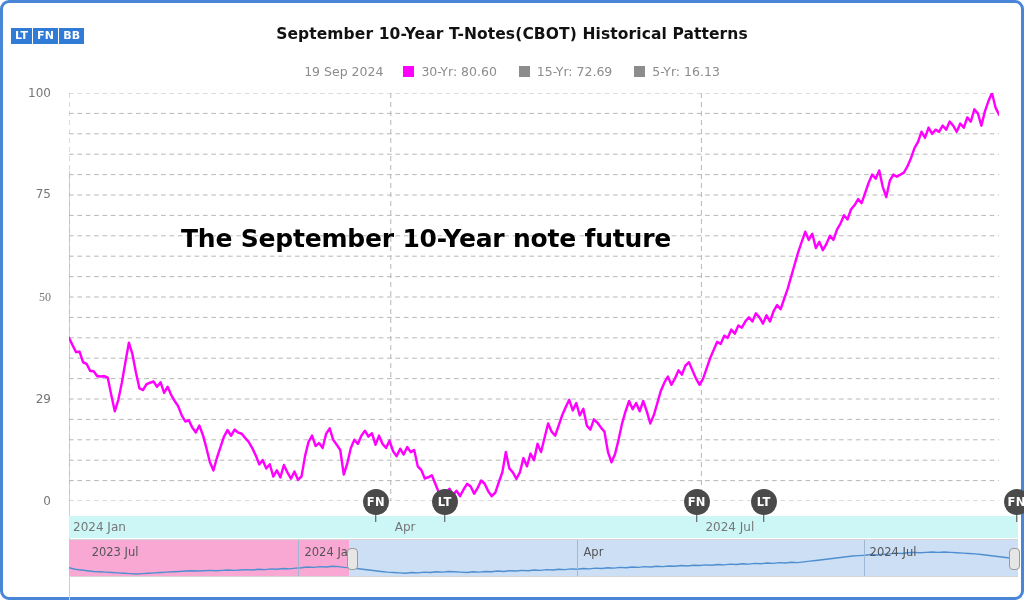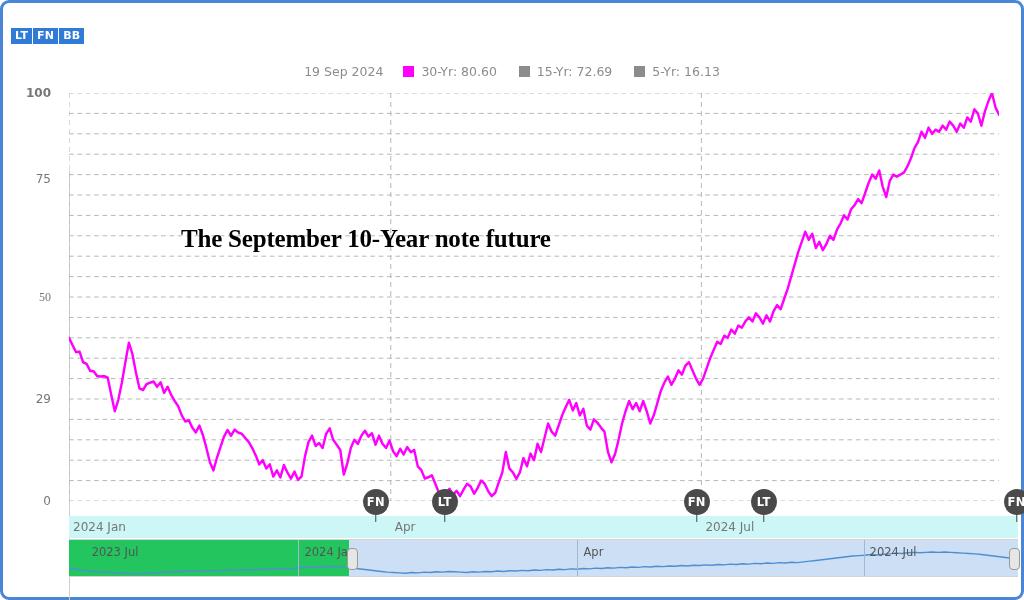--- a/index.html
+++ b/index.html
@@ -41,21 +41,20 @@
     font-size:12px;color:#767676;text-align:right;white-space:nowrap;
   }
   #plot{
     position:absolute;left:66px;top:10px;right:22px;height:408px;
   }
   #grid-svg,#series-svg{position:absolute;left:0;top:0;width:100%;height:100%;}
   #annotation{
     position:absolute;left:178px;top:138px;width:560px;
     font-size:25px;font-weight:bold;color:#000;line-height:1.42;
     letter-spacing:-.2px;
-    font-family:Liberation Serif, serif;
   }
   
   .pin{position:absolute;transform:translateX(-50%);}
   .pin .stem{position:absolute;left:50%;top:13px;width:1.5px;height:20px;
     background:#4a4a4a;transform:translateX(-50%);}
   .pin .bubble{
     position:relative;width:26px;height:26px;border-radius:50%;
     background:#4a4a4a;color:#fff;font-size:11.5px;font-weight:bold;
     display:flex;align-items:center;justify-content:center;
     letter-spacing:.3px;z-index:2;
@@ -66,21 +65,21 @@
     background:#cdf7f7;
   }
   .xlab{
     position:absolute;top:517px;font-size:12px;color:#767676;white-space:nowrap;
   }
   #axis-line-v{position:absolute;left:66px;top:88px;width:1px;height:430px;background:#cfcfcf;}
   #axis-line-h{position:absolute;left:66px;top:518px;right:3px;height:1px;background:#cfcfcf;}
   
   #navigator{
     position:absolute;left:66px;top:536px;right:3px;height:36px;
-    background:#22c55e;border-top:1px solid #d4d4d4;border-bottom:1px solid #d4d4d4;
+    background:#f9a8d4;border-top:1px solid #d4d4d4;border-bottom:1px solid #d4d4d4;
     overflow:hidden;
   }
   #nav-mask{position:absolute;left:29.5%;top:0;right:0;height:100%;background:#ccdff4;}
   #nav-svg{position:absolute;left:0;top:0;width:100%;height:100%;}
   .nav-xlab{position:absolute;top:5px;font-size:11.5px;color:#555;white-space:nowrap;}
   .nav-div{position:absolute;top:0;width:1px;height:100%;background:#9fb8d4;}
   .nav-handle{
     position:absolute;top:9px;width:9px;height:20px;border-radius:4px;
     background:#e6e6e6;border:1px solid #9a9a9a;
   }
@@ -93,20 +92,21 @@
 <body>
 
 <div id="app">
 
   <div id="badges">
     <span class="badge">LT</span>
     <span class="badge">FN</span>
     <span class="badge">BB</span>
   </div>
 
+  <div id="chart-title">September 10-Year T-Notes(CBOT) Historical Patterns</div>
 
   <div id="legend">
     <span class="legend-date">19 Sep 2024</span>
     <span class="legend-item">
       <span class="swatch" style="background:#ff00ff"></span>
       <span>30-Yr: 80.60</span>
     </span>
     <span class="legend-item">
       <span class="swatch" style="background:#8c8c8c"></span>
       <span>15-Yr: 72.69</span>
@@ -115,22 +115,22 @@
       <span class="swatch" style="background:#8c8c8c"></span>
       <span>5-Yr: 16.13</span>
     </span>
   </div>
 
   <div id="plot-wrap">
     <div id="y-axis-labels">
         <div class="ylab" style="top: 418px;">0</div>
         <div class="ylab" style="top: 316px;">29</div>
         <div class="ylab" style="top: 214px; font-family: Liberation Serif, serif;">50</div>
-        <div class="ylab" style="top: 96px;">75</div>
-        <div class="ylab" style="top: 10px; font-weight: bold;">100</div>
+        <div class="ylab" style="top: 111px;">75</div>
+        <div class="ylab" style="top: 10px;">100</div>
       </div>
     <div id="axis-line-v"></div>
     <div id="plot">
       <svg id="grid-svg" preserveAspectRatio="none" viewBox="0 0 1000 408">
           <line x1="0" y1="408.0" x2="1000" y2="408.0" stroke="#b4b4b4" stroke-width="1" stroke-dasharray="5,4"></line>
           <line x1="0" y1="387.6" x2="1000" y2="387.6" stroke="#b4b4b4" stroke-width="1" stroke-dasharray="5,4"></line>
           <line x1="0" y1="367.2" x2="1000" y2="367.2" stroke="#b4b4b4" stroke-width="1" stroke-dasharray="5,4"></line>
           <line x1="0" y1="346.8" x2="1000" y2="346.8" stroke="#b4b4b4" stroke-width="1" stroke-dasharray="5,4"></line>
           <line x1="0" y1="326.4" x2="1000" y2="326.4" stroke="#b4b4b4" stroke-width="1" stroke-dasharray="5,4"></line>
           <line x1="0" y1="306.0" x2="1000" y2="306.0" stroke="#b4b4b4" stroke-width="1" stroke-dasharray="5,4"></line>

